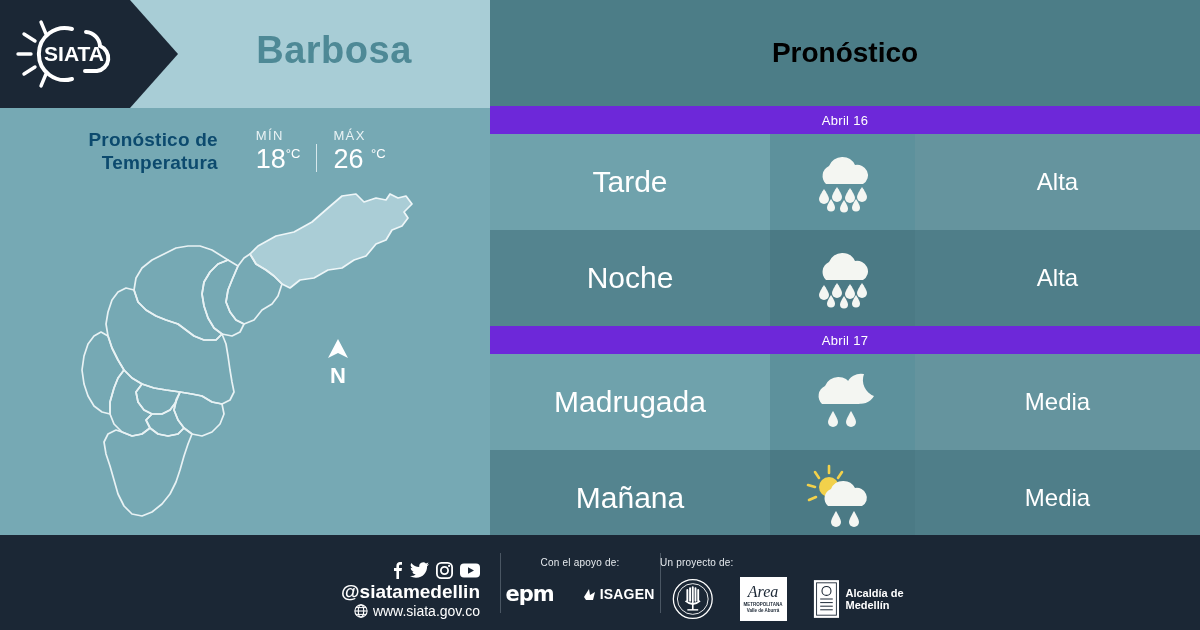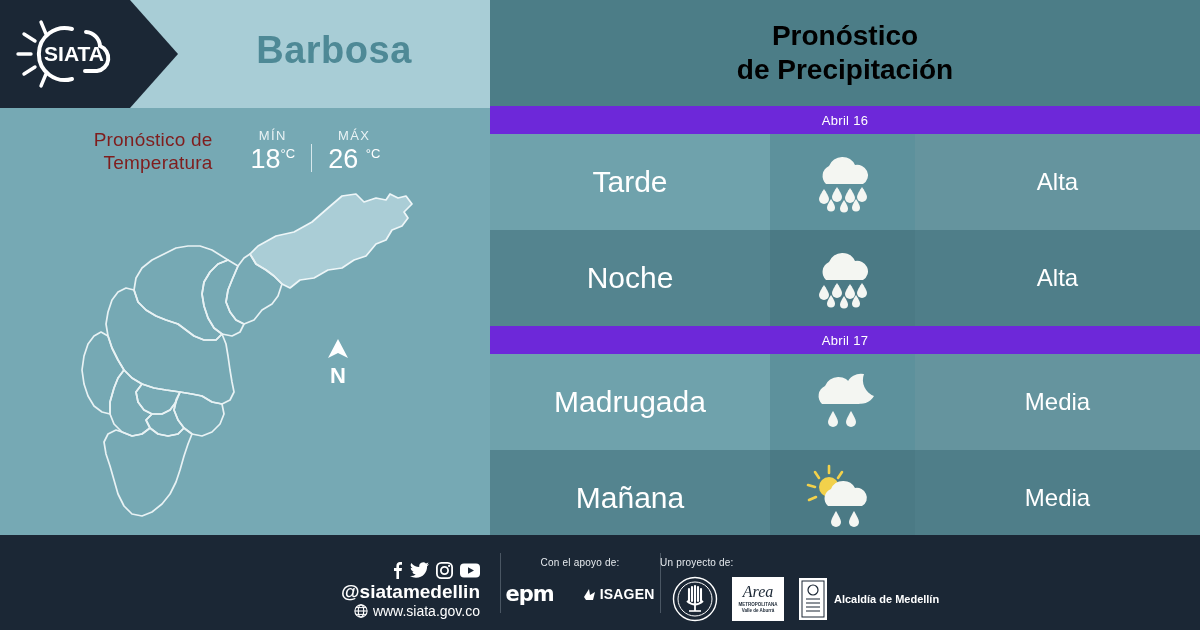--- a/index.html
+++ b/index.html
@@ -30,25 +30,25 @@
     position:absolute; left:178px; top:0; width:312px; height:100px;
     display:flex; align-items:center; justify-content:center;
     font-size:38px; font-weight:bold; color:#4e8996; letter-spacing:0.5px;
   }
 
   .temp-header {
     position:absolute; left:0; top:118px; width:490px; height:66px;
     display:flex; align-items:center; justify-content:center; gap:22px;
   }
   .temp-label {
-    font-size:19px; font-weight:normal; color:#7f1d1d; line-height:1.22;
+    font-size:19px; font-weight:bold; color:#0c4a6e; line-height:1.22;
     text-align:right; letter-spacing:0.2px;
   }
   .temp-vals { display:flex; align-items:flex-start; gap:0; }
-  .temp-box { text-align:center; padding:0 16px; }
+  .temp-box { text-align:left; padding:0 16px; }
   .temp-box .cap { font-size:13px; color:#eaf3f5; letter-spacing:1.4px; display:block; margin-bottom:1px; }
   .temp-box .val { font-size:27px; color:#ffffff; font-weight:400; }
   .temp-box .val .deg { font-size:13px; vertical-align:super; }
   .temp-divider { width:1px; align-self:stretch; background:#d7e8ec; margin-top:16px; margin-bottom:3px; }
 
   .map-wrap { position:absolute; left:46px; top:184px; width:400px; height:348px; }
   .compass { position:absolute; left:275px; top:155px; width:34px; height:52px; text-align:center; }
   .compass .n-letter { font-size:22px; font-weight:bold; color:#fff; line-height:1; margin-top:2px; }
 
   
@@ -91,21 +91,21 @@
   }
   .f-social { position:absolute; left:330px; top:25px; width:150px; text-align:right; color:#fff; }
   .f-icons { display:flex; gap:7px; justify-content:flex-end; align-items:center; height:20px; }
   .f-handle { font-size:19px; font-weight:bold; color:#fff; line-height:1.18; margin-top:1px; }
   .f-site { font-size:14px; color:#fff; display:flex; align-items:center; justify-content:flex-end; gap:5px; }
   .f-sep { position:absolute; width:1px; height:60px; background:#4a5663; top:18px; }
   .f-group-label { font-size:10px; color:#e6eaee; text-align:center; letter-spacing:0.2px; }
   .f-apoyo { position:absolute; left:500px; top:22px; width:160px; }
   .f-apoyo .logos { display:flex; align-items:center; justify-content:center; gap:28px; margin-top:14px; }
   .f-proyecto { position:absolute; left:660px; top:22px; width:280px; }
-  .f-proyecto .logos { display:flex; align-items:center; justify-content:flex-start; gap:14px; margin-top:8px; padding-left:12px; }
+  .f-proyecto .logos { display:flex; align-items:center; justify-content:flex-start; gap:26px; margin-top:8px; padding-left:12px; }
   .epm-text { color:#fff; font-size:21px; font-weight:bold; letter-spacing:-1px; font-family:"DejaVu Sans", sans-serif; }
   .isagen-text { color:#fff; font-size:14px; font-weight:bold; letter-spacing:0.2px; }
   .alc-text { color:#fff; font-size:11px; font-weight:bold; }
   .area-box { width:52px; height:44px; background:#fff; display:flex; flex-direction:column; align-items:center; justify-content:center; }
   .area-script { font-family:"Liberation Serif", serif; font-style:italic; font-size:16px; color:#1b2735; line-height:1; }
   .area-sub { font-size:4.5px; color:#1b2735; font-weight:bold; text-align:center; line-height:1.25; margin-top:2px; }
   .alc-wrap { display:flex; align-items:center; gap:6px; }
 </style>
 </head>
 <body>
@@ -183,21 +183,20 @@
           <polygon points="12,0 22,19 12,14 2,19" fill="#ffffff"></polygon>
         </svg>
         <div class="n-letter">N</div>
       </div>
     </div>
   </div>
 
   <div class="right-panel">
     <div class="forecast-title">
       <span>Pronóstico</span>
-      <span>de Precipitación</span>
     </div>
 
     <div class="date-band">Abril 16</div>
 
     <div class="frow light">
       <div class="cell-time">Tarde</div>
       <div class="cell-icon">
         <svg width="74" height="64" viewBox="0 0 74 64">
           <g fill="#f4f6f2">
             <path d="M20 34 a11 11 0 0 1 3-18 a14 14 0 0 1 13-9 a14 14 0 0 1 13 8 a11 11 0 0 1 12 6 a10 10 0 0 1 -4 13 Z"></path>

